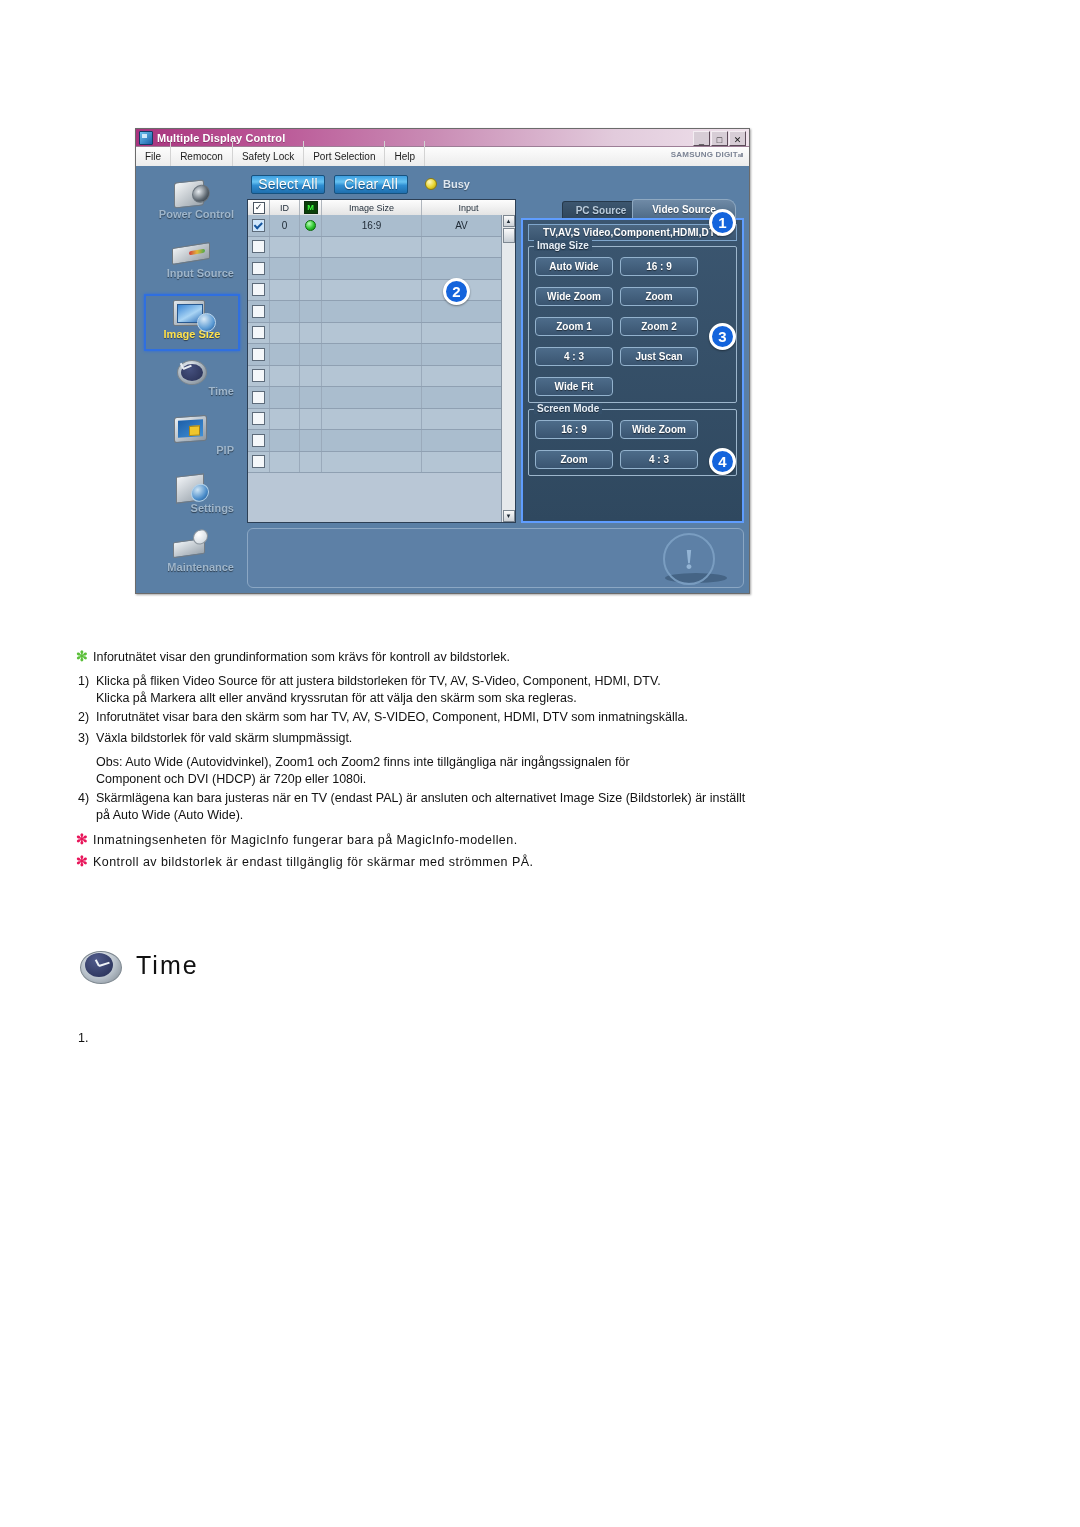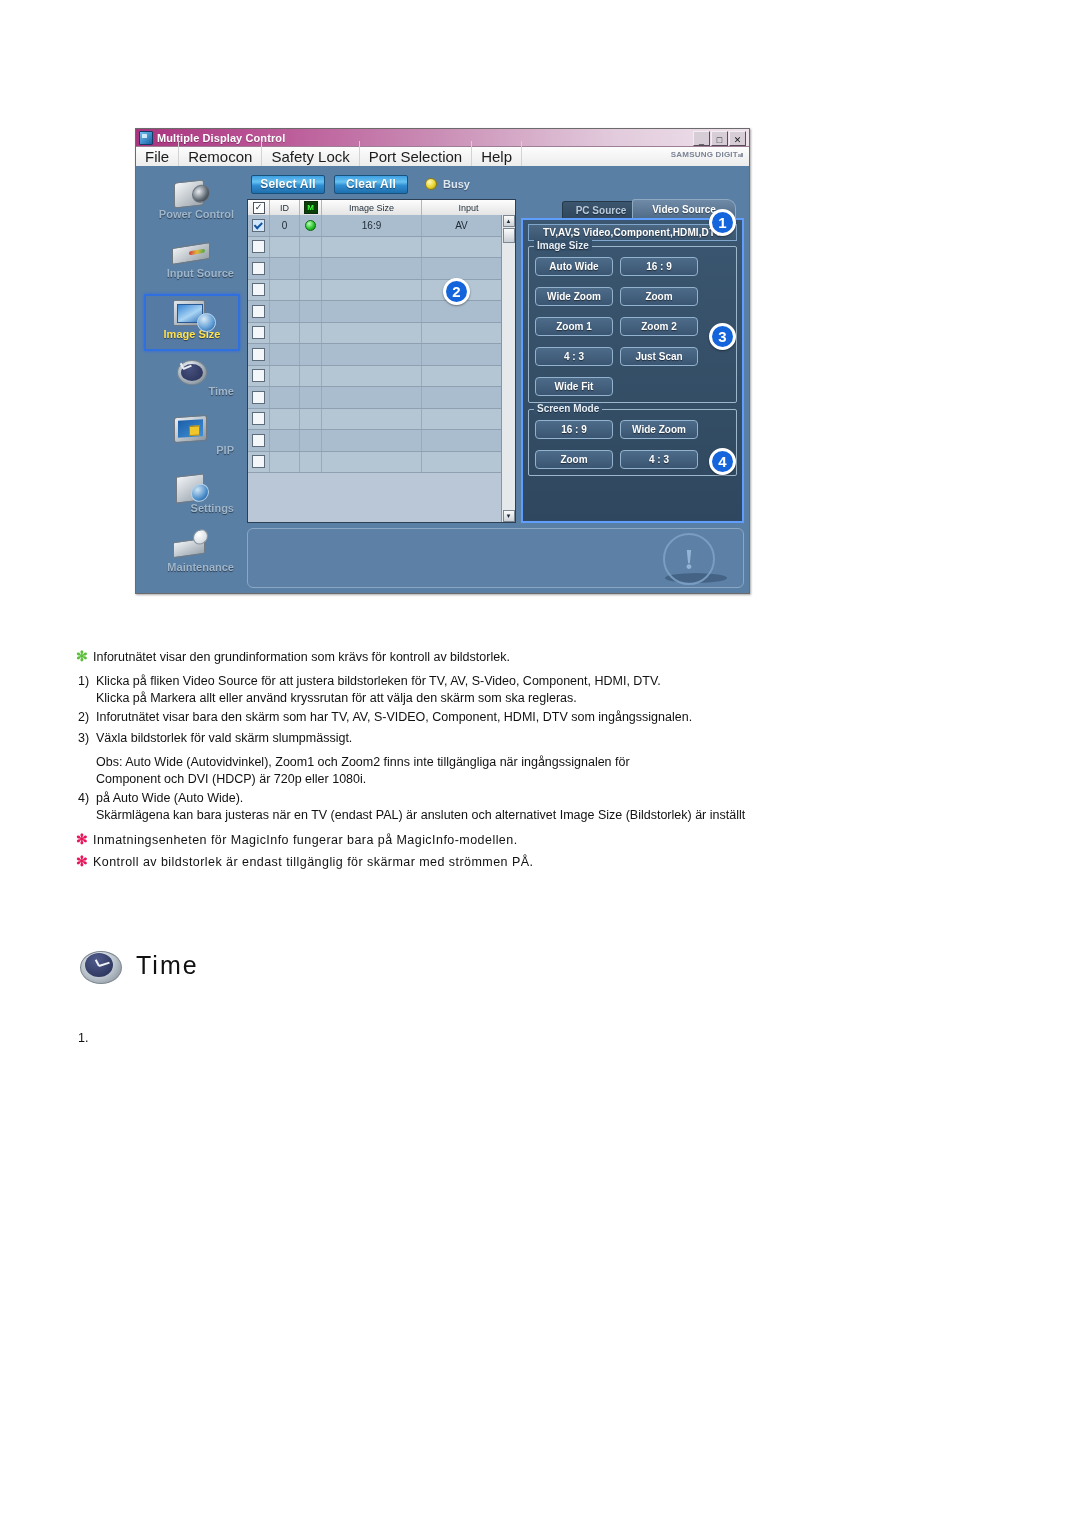--- a/index.html
+++ b/index.html
@@ -44,21 +44,21 @@
     display:flex;align-items:flex-end;justify-content:center;
     font-size:9px;line-height:9px;color:#1a1a1a;
   }
   .menubar{
     height:19px;background:#f2f2f2;
     border-bottom:1px solid #b9b9b9;
     display:flex;align-items:center;position:relative;
     background:linear-gradient(to bottom,#fdfdfd,#ececec);
   }
   .menu-item{
-    font-size:15px;color:#1b1b1b;padding:0 9px;height:31px;
+    font-size:10px;color:#1b1b1b;padding:0 9px;height:31px;
     display:flex;align-items:center;
     border-right:1px solid #d3d3d3;
     white-space:nowrap;
   }
   .samsung-logo{
     position:absolute;right:6px;top:3px;
     font-size:8px;font-weight:bold;color:#7b8394;letter-spacing:.2px;
     font-family:"Liberation Sans",sans-serif;
   }
   .samsung-logo .tail{font-size:6px;letter-spacing:-.5px;}
@@ -173,21 +173,21 @@
     border:1px solid #8d969e;
   }
 
   
   .main-pane{flex:1;display:flex;flex-direction:column;padding-left:4px;min-width:0;}
   .toolbar{height:24px;display:flex;align-items:center;padding-left:4px;gap:9px;}
   .tb-btn{
     width:72px;height:17px;border-radius:2px;
     background:linear-gradient(to bottom,#3f9fe0 0%,#67c3f2 35%,#2f8ed2 55%,#1f6fae 100%);
     border:1px solid #17527f;
-    color:#ffffff;font-size:12px;font-weight:bold;
+    color:#ffffff;font-size:14px;font-weight:normal;
     display:flex;align-items:center;justify-content:center;
     text-shadow:0 1px 1px rgba(0,0,0,.45);
     letter-spacing:.2px;
   }
   .busy{display:flex;align-items:center;gap:6px;margin-left:8px;}
   .busy-dot{
     width:10px;height:10px;border-radius:50%;
     background:radial-gradient(circle at 35% 30%,#fff9c0,#e8d52e 55%,#a89210);
     border:1px solid #8c7a10;
   }
@@ -708,40 +708,40 @@
   <div class="li" style="left:78px;top:673px;width:880px;">
     <div class="num">1)</div>
     <div>
       <div class="li-text">Klicka på fliken Video Source för att justera bildstorleken för TV, AV, S-Video, Component, HDMI, DTV.</div>
       <div class="li-text">Klicka på Markera allt eller använd kryssrutan för att välja den skärm som ska regleras.</div>
     </div>
   </div>
 
   <div class="li" style="left:78px;top:709px;width:880px;">
     <div class="num">2)</div>
-    <div class="li-text">Inforutnätet visar bara den skärm som har TV, AV, S-VIDEO, Component, HDMI, DTV som ingångssignalen.</div>
+    <div class="li-text">Inforutnätet visar bara den skärm som har TV, AV, S-VIDEO, Component, HDMI, DTV som inmatningskälla.</div>
   </div>
 
   <div class="li" style="left:78px;top:730px;width:880px;">
     <div class="num">3)</div>
     <div class="li-text">Växla bildstorlek för vald skärm slumpmässigt.</div>
   </div>
 
   <div class="li" style="left:96px;top:754px;width:880px;">
     <div>
       <div class="li-text spaced">Obs: Auto Wide (Autovidvinkel), Zoom1 och Zoom2 finns inte tillgängliga när ingångssignalen för</div>
       <div class="li-text spaced">Component och DVI (HDCP) är 720p eller 1080i.</div>
     </div>
   </div>
 
   <div class="li" style="left:78px;top:790px;width:940px;">
     <div class="num">4)</div>
     <div>
+      <div class="li-text">Skärmlägena kan bara justeras när en TV (endast PAL) är ansluten och alternativet Image Size (Bildstorlek) är inställt</div>
       <div class="li-text">på Auto Wide (Auto Wide).</div>
-      <div class="li-text">Skärmlägena kan bara justeras när en TV (endast PAL) är ansluten och alternativet Image Size (Bildstorlek) är inställt</div>
     </div>
   </div>
 
   <div class="note-row" style="left:76px;top:832px;width:900px;">
     <div class="star red">✻</div>
     <div class="note-text spaced">Inmatningsenheten för MagicInfo fungerar bara på MagicInfo-modellen.</div>
   </div>
 
   <div class="note-row" style="left:76px;top:854px;width:900px;">
     <div class="star red">✻</div>

